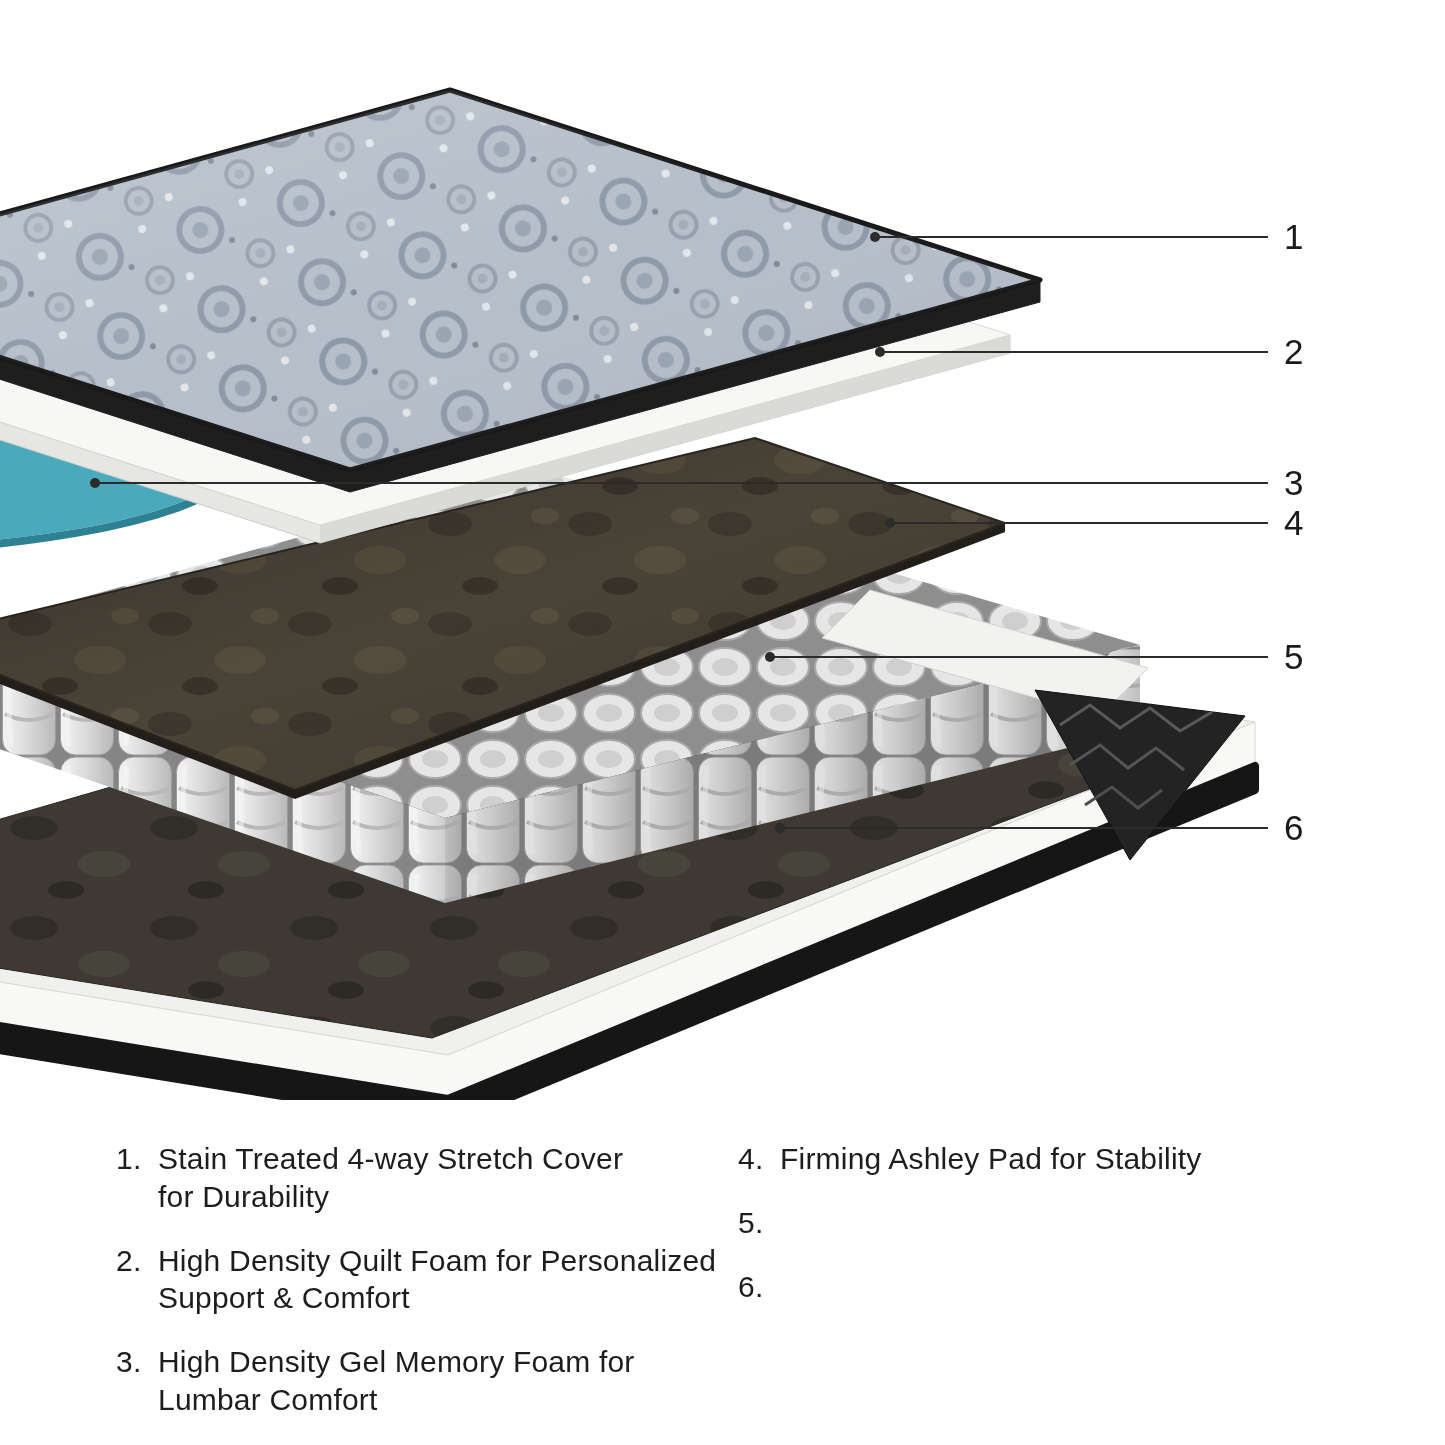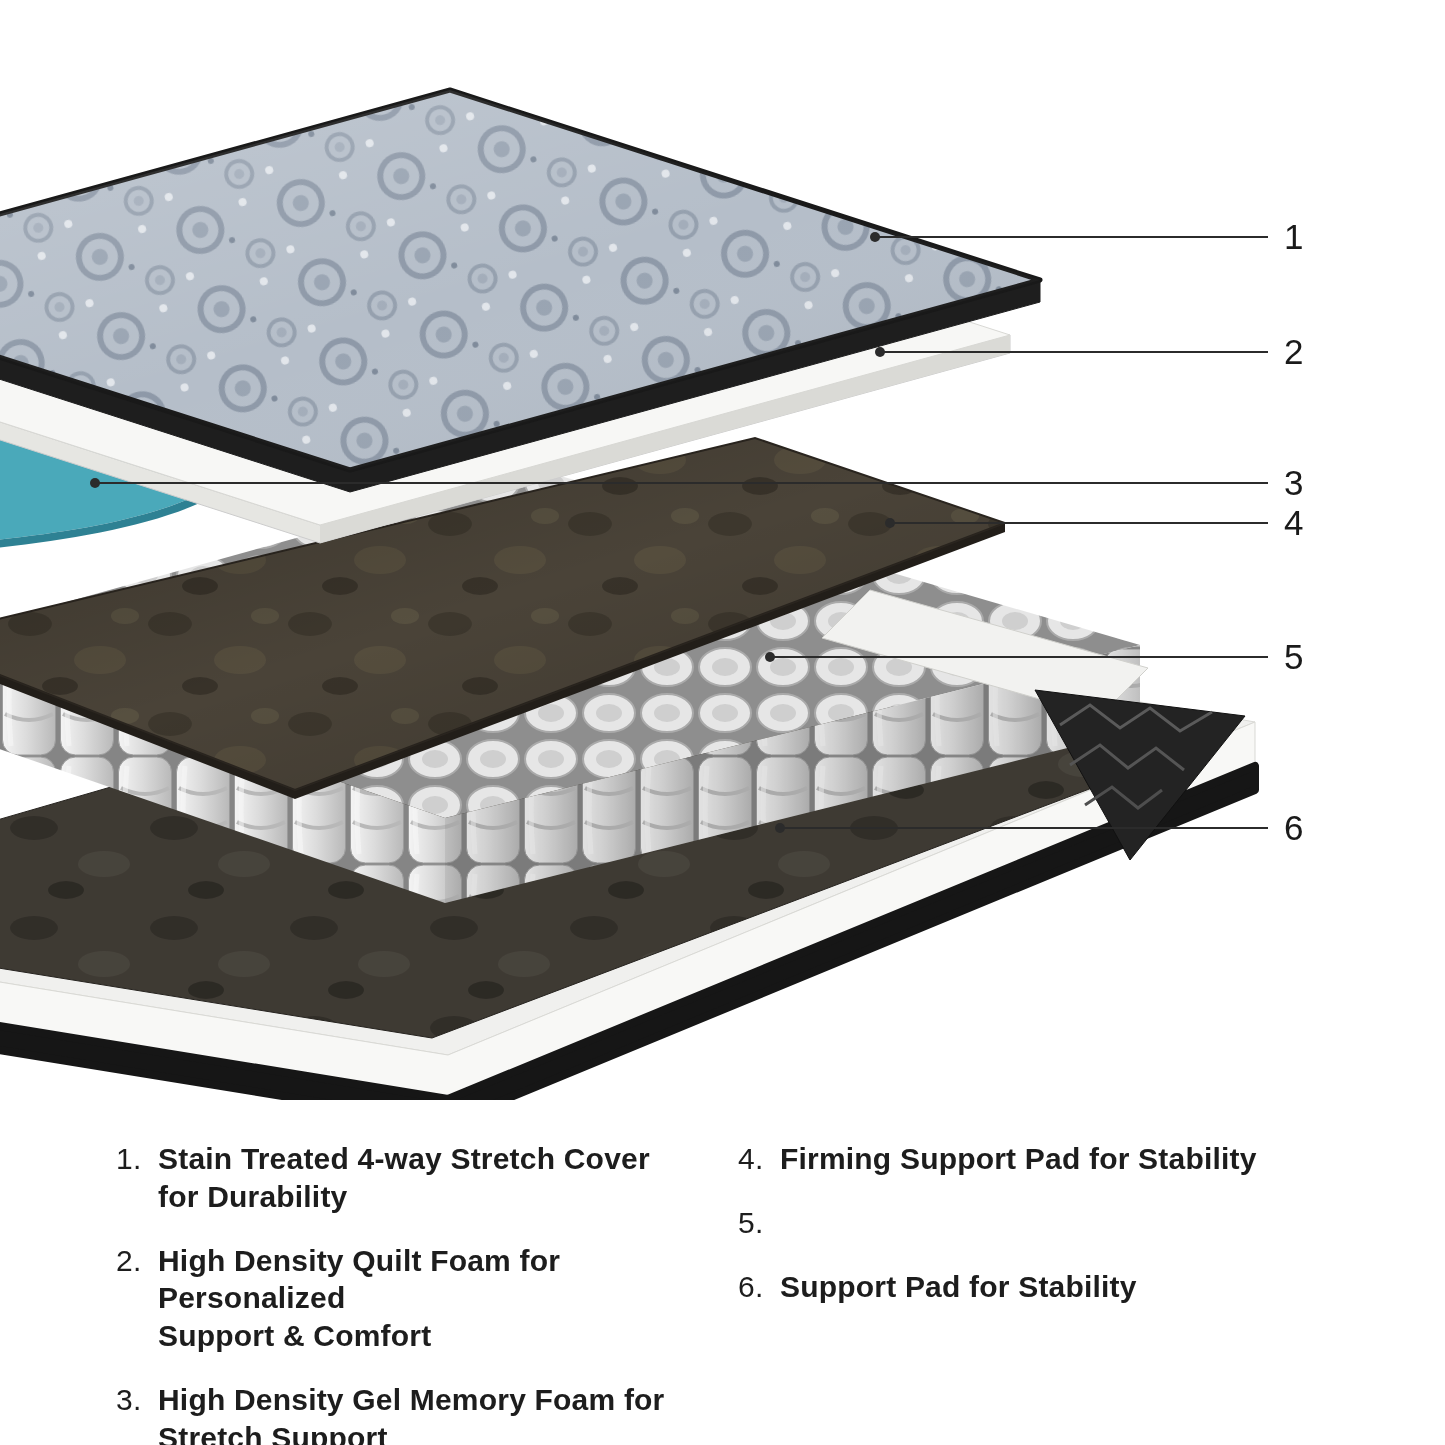--- a/index.html
+++ b/index.html
@@ -30,21 +30,21 @@
   .legend-col.left  { left: 116px; width: 610px; }
   .legend-col.right { left: 738px; width: 640px; }
   .legend-item {
     display: flex;
     font-size: 30px;
     line-height: 1.26;
     color: #1d1d1d;
     letter-spacing: 0.2px;
   }
   .legend-num { flex: 0 0 42px; width: 42px; }
-  .legend-text { white-space: pre-line; font-weight: bold; }
+  .legend-text { white-space: pre-line; }
 </style>
 </head>
 <body>
 
 <div class="stage">
 
   <svg class="art" width="1445" height="1100" viewBox="0 0 1445 1100">
     <defs>
       <linearGradient id="coilGrad" x1="0" y1="0" x2="1" y2="0">
         <stop offset="0" stop-color="#f4f4f4"></stop>
@@ -178,31 +178,30 @@
 for Durability</span>
     </div>
     <div class="legend-item">
       <span class="legend-num">2.</span>
       <span class="legend-text">High Density Quilt Foam for Personalized
 Support &amp; Comfort</span>
     </div>
     <div class="legend-item">
       <span class="legend-num">3.</span>
       <span class="legend-text">High Density Gel Memory Foam for
-Stretch Support</span>
+Lumbar Comfort</span>
     </div>
   </div>
 
   <div class="legend-col right">
     <div class="legend-item">
       <span class="legend-num">4.</span>
-      <span class="legend-text">Firming Support Pad for Stability</span>
+      <span class="legend-text">Firming Ashley Pad for Stability</span>
     </div>
     <div class="legend-item">
       <span class="legend-num">5.</span>
     </div>
     <div class="legend-item">
       <span class="legend-num">6.</span>
-      <span class="legend-text">Support Pad for Stability</span>
     </div>
   </div>
 
 </div>
 
 </body></html>

